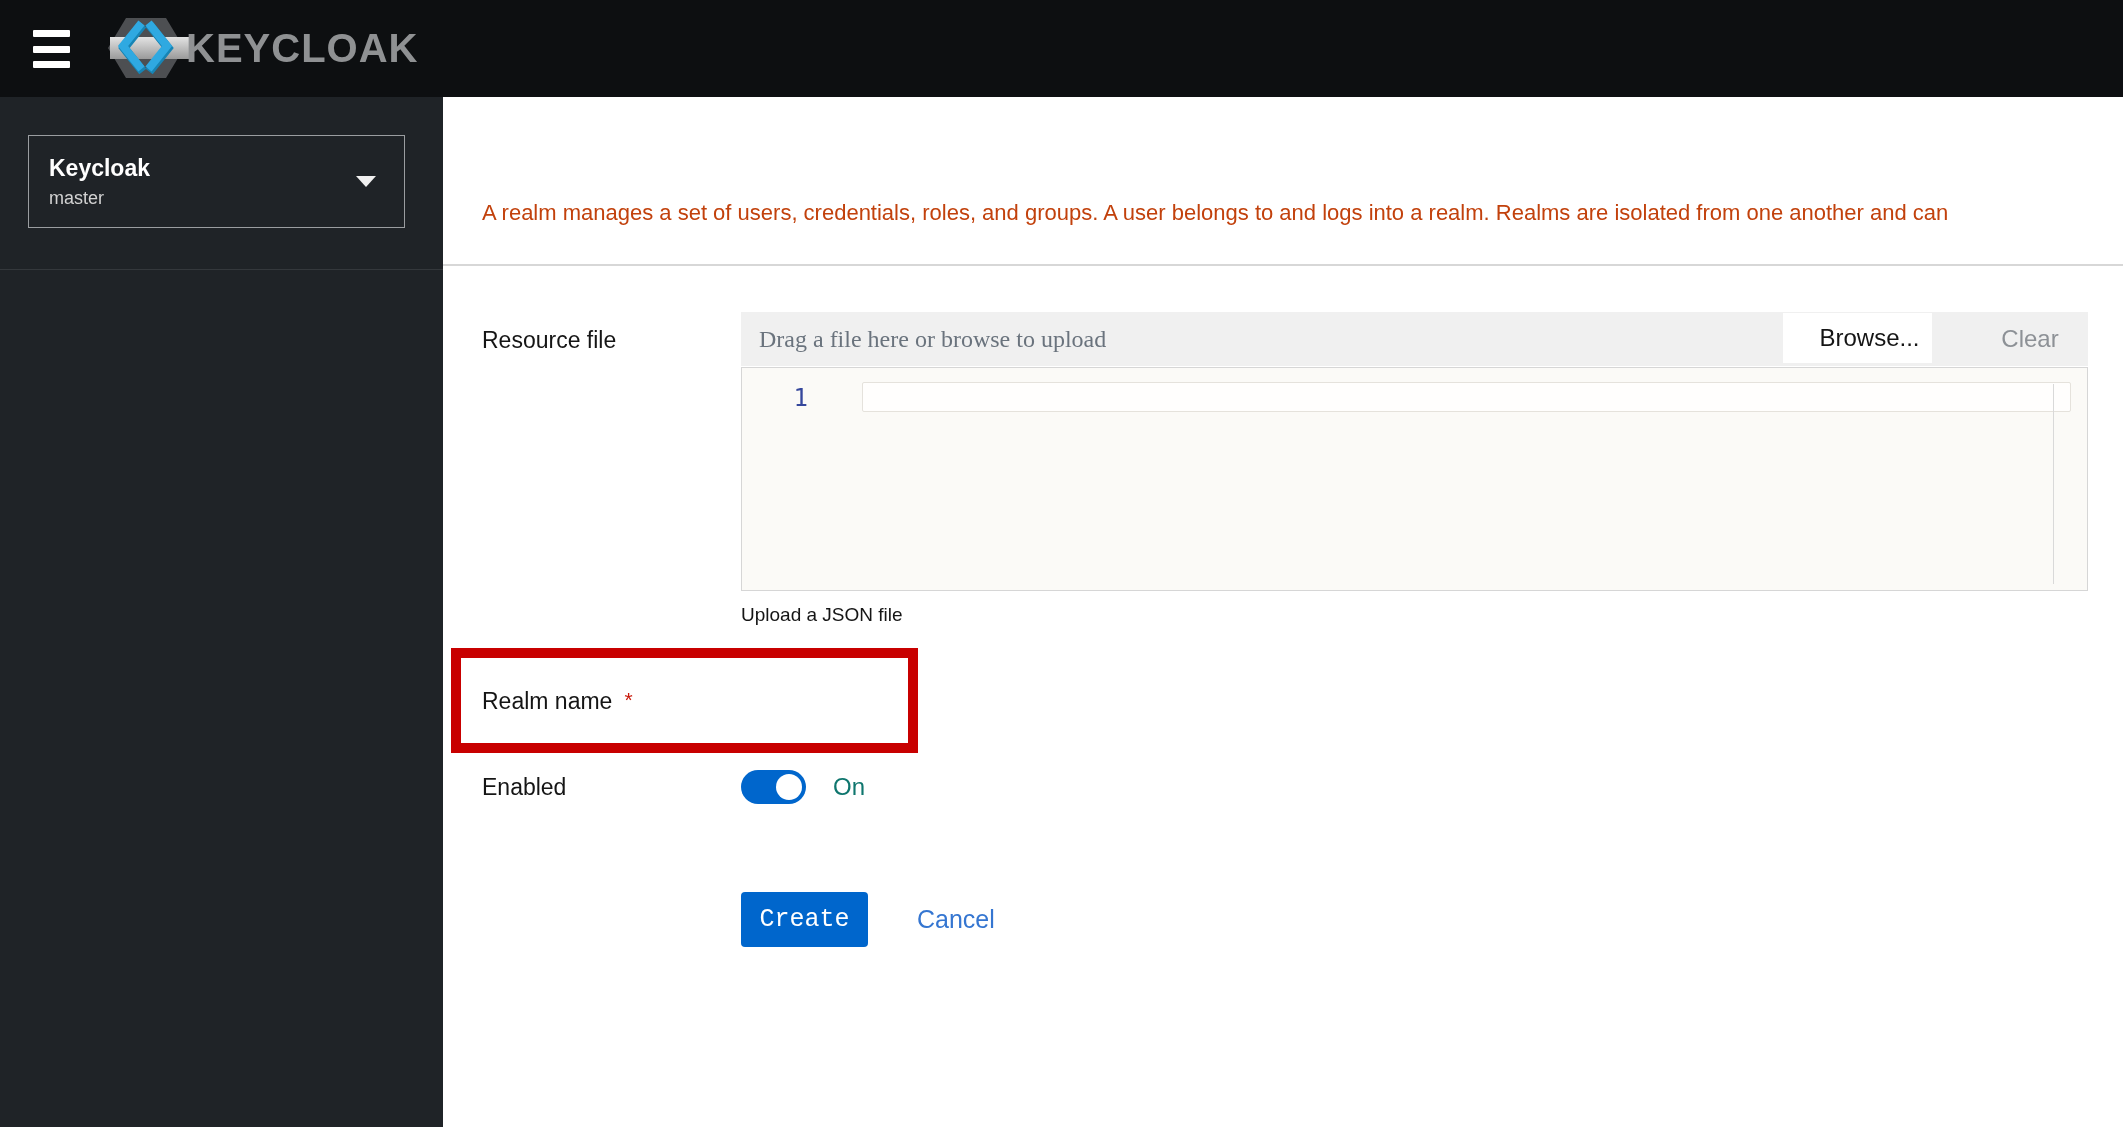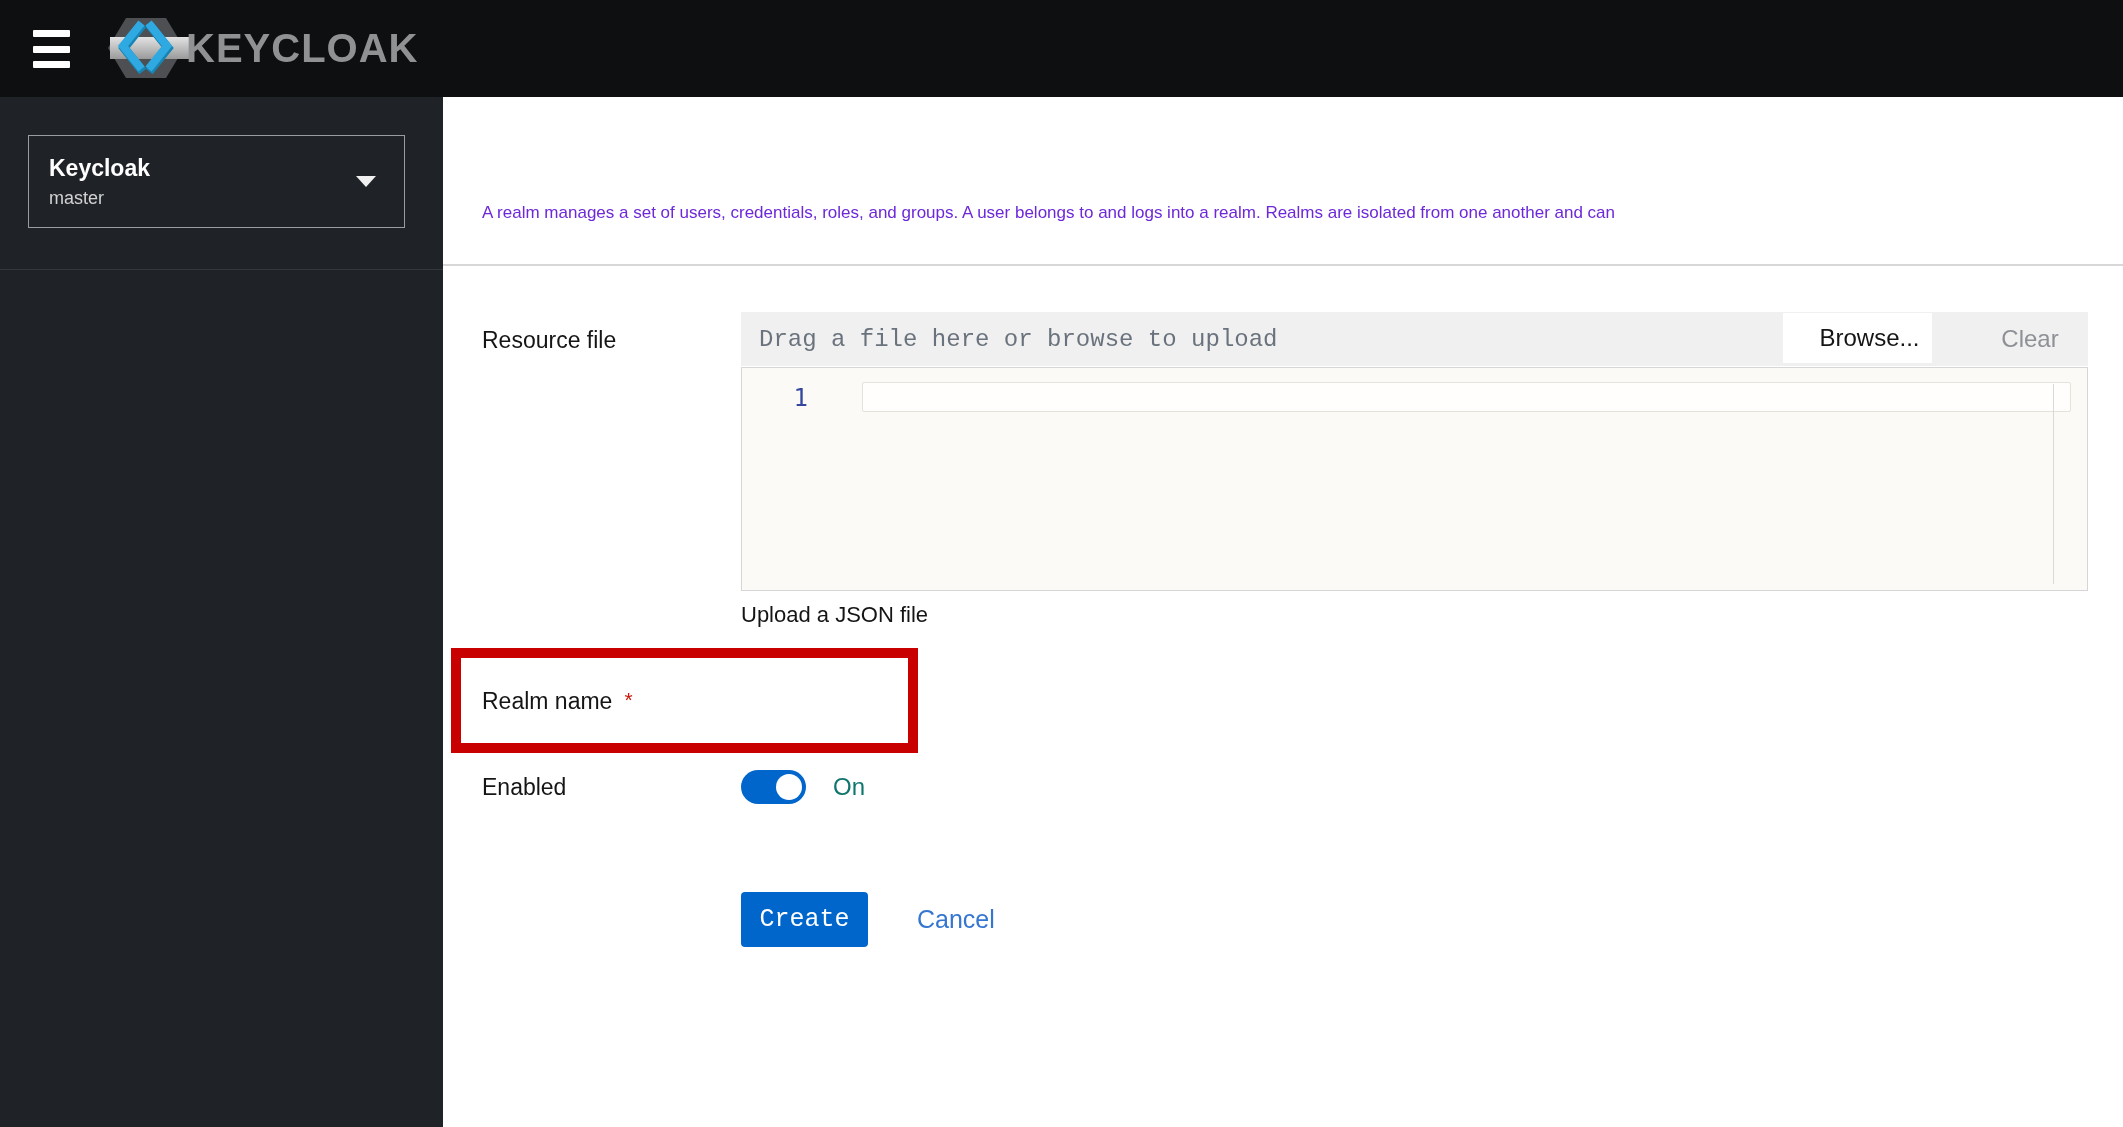--- a/index.html
+++ b/index.html
@@ -26,40 +26,40 @@
   .realm-switcher{position:absolute;left:28px;top:38px;width:377px;height:93px;border:1px solid #9a9da0;background:transparent;display:flex;align-items:center;cursor:pointer;text-align:left;padding:0 28px 0 20px;}
   .realm-switcher .texts{flex:1;display:flex;flex-direction:column;gap:6px;}
   .realm-title{color:#ffffff;font-weight:700;font-size:23px;}
   .realm-current{color:#d2d2d2;font-size:18px;}
   .caret-down{width:0;height:0;border-left:10px solid transparent;border-right:10px solid transparent;border-top:11px solid #f0f0f0;}
   .sidebar-divider{position:absolute;left:0;top:172px;width:100%;height:1px;background:#34383c;}
 
   
   .main{position:absolute;left:443px;top:97px;width:1680px;height:1030px;background:#fff;overflow:hidden;}
   .page-title{position:absolute;left:39px;top:42px;font-size:38px;font-weight:400;color:#151515;line-height:48px;}
-  .page-desc{position:absolute;left:39px;top:101px;right:0;font-size:17px;color:#6d28d9;line-height:30px;white-space:nowrap;overflow:hidden;}
+  .page-desc{position:absolute;left:39px;top:101px;right:0;font-size:22px;color:#c2410c;line-height:30px;white-space:nowrap;overflow:hidden;}
   .content-divider{position:absolute;left:0;top:167px;width:100%;height:2px;background:#d7d7d7;}
 
   .form-label{position:absolute;left:39px;font-size:23px;font-weight:400;color:#151515;line-height:30px;}
   .required{color:#c9190b;margin-left:12px;font-size:21px;vertical-align:2px;}
 
   
   .upload-bar{position:absolute;left:298px;top:215px;width:1347px;height:54px;background:#f0f0f0;display:flex;align-items:stretch;}
-  .upload-input{flex:1;background:transparent;border:none;outline:none;font-family:Liberation Mono, monospace;font-size:24px;color:#151515;padding:0 0 0 18px;}
+  .upload-input{flex:1;background:transparent;border:none;outline:none;font-family:Liberation Serif, serif;font-size:24px;color:#151515;padding:0 0 0 18px;}
   .upload-input::placeholder{color:#6a737d;opacity:1;}
   .btn-browse{width:149px;margin:1px 0 3px 0;background:#fff;border:none;font-family:"Liberation Sans",sans-serif;font-size:24px;color:#151515;cursor:pointer;padding-left:24px;}
   .btn-clear{width:116px;background:transparent;border:none;font-family:"Liberation Sans",sans-serif;font-size:24px;color:#8d9196;cursor:pointer;margin-left:40px;}
 
   
   .code-editor{position:absolute;left:298px;top:270px;width:1347px;height:224px;background:#fbfaf7;border:1px solid #d6d6d6;cursor:text;}
   .line-number{position:absolute;left:0;top:16px;width:66px;text-align:right;font-family:"DejaVu Sans Mono",monospace;font-size:24px;color:#35479c;line-height:28px;}
   .current-line{position:absolute;left:120px;top:14px;width:1209px;height:30px;background:#fffefd;border:1px solid #e5e2dc;border-radius:2px;}
   .editor-scroll-line{position:absolute;left:1311px;top:16px;width:1px;height:200px;background:#d9d9d9;}
 
-  .helper-text{position:absolute;left:298px;top:504px;font-size:22px;color:#151515;line-height:28px;}
+  .helper-text{position:absolute;left:298px;top:504px;font-size:19px;color:#151515;line-height:28px;}
 
   
   .realm-label{top:588px;}
   .text-input{position:absolute;left:298px;top:576px;width:1347px;height:56px;background:#fff;border:1px solid #d2d2d2;border-bottom:2px solid #8a8d90;font-family:"Liberation Sans",sans-serif;font-size:26px;color:#151515;padding:0 0 0 20px;outline:none;}
 
   
   .annotation-rect{position:absolute;left:8px;top:551px;width:467px;height:105px;border:10px solid var(--annotation_red);pointer-events:none;z-index:20;}
 
   
   .enabled-label{top:675px;}

